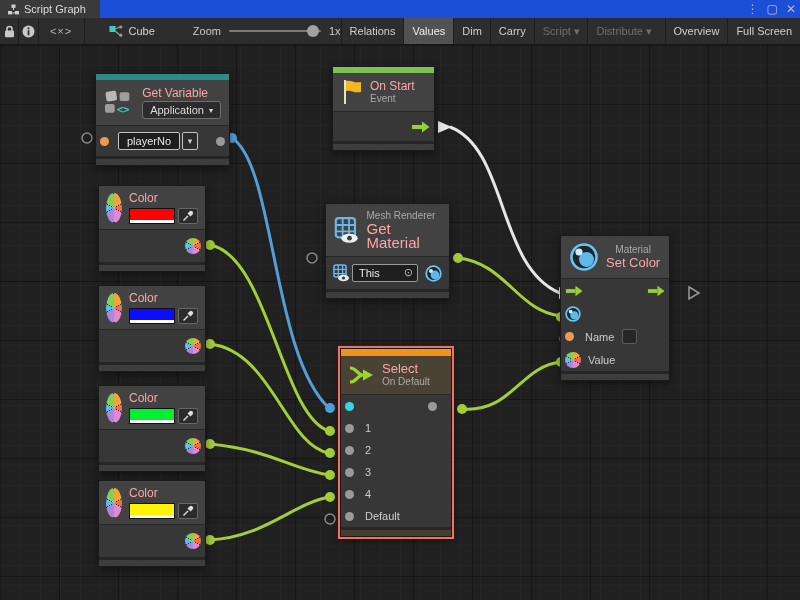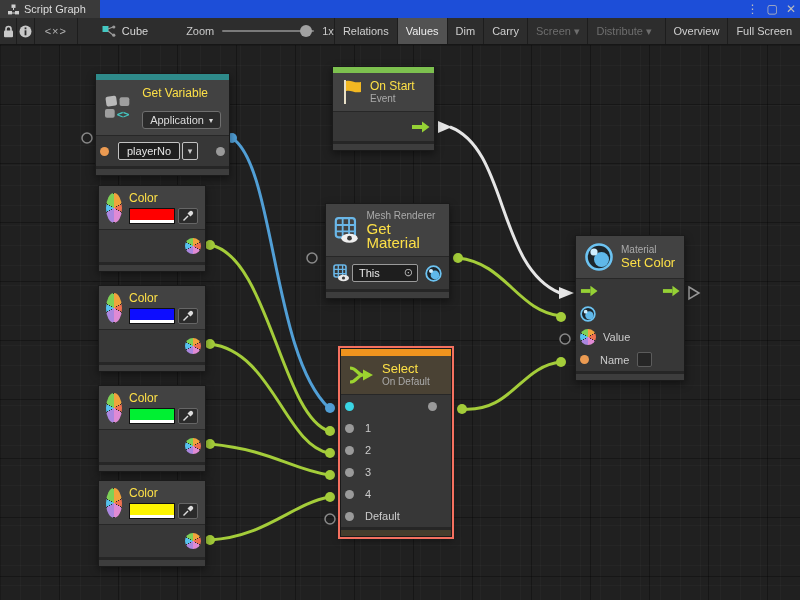--- a/index.html
+++ b/index.html
@@ -40,21 +40,21 @@
       linear-gradient(90deg, rgba(0,0,0,.30) 1px, transparent 1px),
       linear-gradient(rgba(255,255,255,.022) 1px, transparent 1px),
       linear-gradient(90deg, rgba(255,255,255,.022) 1px, transparent 1px);
     background-size:59px 59px, 59px 59px, 20px 20px, 20px 20px; }
   .wires { position:absolute; left:0; top:0; width:800px; height:555px; }
   
   .node { position:absolute; background:#373737; border:1px solid #1a1a1a;
           box-shadow:0 3px 8px rgba(0,0,0,.45); }
   .colorbar { height:6px; }
   .nhead { background:#424242; display:flex; align-items:center; gap:7px; padding:6px 8px; }
-  .ntitle { font-size:12px; color:#fde047; line-height:14px; }
+  .ntitle { font-size:12px; color:#fca5a5; line-height:14px; }
   .nsub { font-size:10px; color:#aaa; line-height:12px; }
   .nbody { background:#373737; border-top:1px solid #272727; }
   .nfoot { height:9px; background:#3d3d3d; border-top:3px solid #262626; }
   .prow { display:flex; align-items:center; height:22px; padding:0 4px; }
   .plabel { font-size:11px; color:#cccccc; margin-left:11px; }
   .dot { width:9px; height:9px; border-radius:50%; flex:0 0 auto; }
   .dot.gray { background:#9a9a9a; } .dot.orange { background:#ec9b52; }
   .dot.cyan { background:#3ad5e4; }
   .push { flex:1; }
   .field { display:flex; align-items:center; justify-content:center; background:#1e1e1e;
@@ -129,21 +129,21 @@
         <div class="handle"></div>
       </div>
       <span>1x</span>
     </div>
     <div class="tb-right">
       <div class="tbtn">Relations</div>
       <div class="tbtn active">Values</div>
       <div class="tbtn">Dim</div>
       <div class="tbtn">Carry</div>
       <div class="tbtn disabled">
-        <span>Screen</span>&nbsp;<span>▾</span>
+        <span>Script</span>&nbsp;<span>▾</span>
       </div>
       <div class="tbtn disabled">
         <span>Distribute</span>&nbsp;<span>▾</span>
       </div>
       <div class="tbtn gap">Overview</div>
       <div class="tbtn">Full Screen</div>
     </div>
   </div>
 
   <div class="canvas">
@@ -189,21 +189,21 @@
       <div class="colorbar" style="background:#2e8a8a;"></div>
       <div class="nhead">
         <svg width="32" height="28" viewBox="0 0 32 28">
           <rect x="2" y="2" width="11" height="10" rx="2" fill="#b9b9b9" transform="rotate(-8 7 7)"></rect>
           <rect x="16" y="3" width="10" height="9" rx="2" fill="#9e9e9e"></rect>
           <rect x="1" y="15" width="10" height="9" rx="2" fill="#9e9e9e"></rect>
           <text x="13" y="24" font-size="11" font-weight="bold" fill="#44c8c2" font-family="'DejaVu Sans Mono',monospace">&lt;&gt;</text>
         </svg>
         <div>
           <div class="ntitle">Get Variable</div>
-          <div class="dropdown" style="margin-top:11px;justify-content:space-between;">
+          <div class="dropdown" style="margin-top:1px;justify-content:space-between;">
             <span>Application</span>
             <span style="font-size:8px;">▾</span>
           </div>
         </div>
       </div>
       <div class="nbody">
         <div class="prow" style="height:30px;">
           <span class="dot orange"></span>
           <div class="field" style="width:62px; margin-left:9px;">playerNo</div>
           <div class="ddbox">▾</div>
@@ -417,21 +417,21 @@
           <span class="plabel">4</span>
         </div>
         <div class="prow">
           <span class="dot gray"></span>
           <span class="plabel">Default</span>
         </div>
       </div>
       <div class="nfoot" style="background:#453e2d;"></div>
     </div>
 
-    <div class="node" style="left:575px; top:190px; width:110px;">
+    <div class="node" style="left:560px; top:190px; width:110px;text-align:center;">
       <div class="nhead">
         <svg width="30" height="30" viewBox="0 0 30 30">
           <circle cx="15" cy="15" r="12.5" fill="#1d262c" stroke="#6cc3f2" stroke-width="2.6"></circle>
           <circle cx="17.5" cy="17.5" r="7.5" fill="#5fb8ea"></circle>
           <circle cx="10" cy="10" r="3.6" fill="#cfeeff"></circle>
         </svg>
         <div>
           <div class="nsub">Material</div>
           <div class="ntitle" style="font-size:13px;">Set Color</div>
         </div>
@@ -449,26 +449,26 @@
           </svg>
         </div>
         <div class="prow" style="height:23px;">
           <svg width="16" height="16" viewBox="0 0 17 17">
             <circle cx="8.5" cy="8.5" r="7.3" fill="#1d262c" stroke="#6cc3f2" stroke-width="1.8"></circle>
             <circle cx="10" cy="10" r="4.4" fill="#5fb8ea"></circle>
             <circle cx="6" cy="6" r="2" fill="#cfeeff"></circle>
           </svg>
         </div>
         <div class="prow" style="height:23px;">
-          <span class="wheel small"></span>
-          <span class="plabel" style="margin-left:7px;">Value</span>
-        </div>
-        <div class="prow" style="height:23px;">
           <span class="dot orange"></span>
           <span class="plabel">Name</span>
           <span class="namebox"></span>
         </div>
+        <div class="prow" style="height:23px;">
+          <span class="wheel small"></span>
+          <span class="plabel" style="margin-left:7px;">Value</span>
+        </div>
       </div>
       <div class="nfoot"></div>
     </div>
 
   </div>
 </div>
 
 </body></html>

